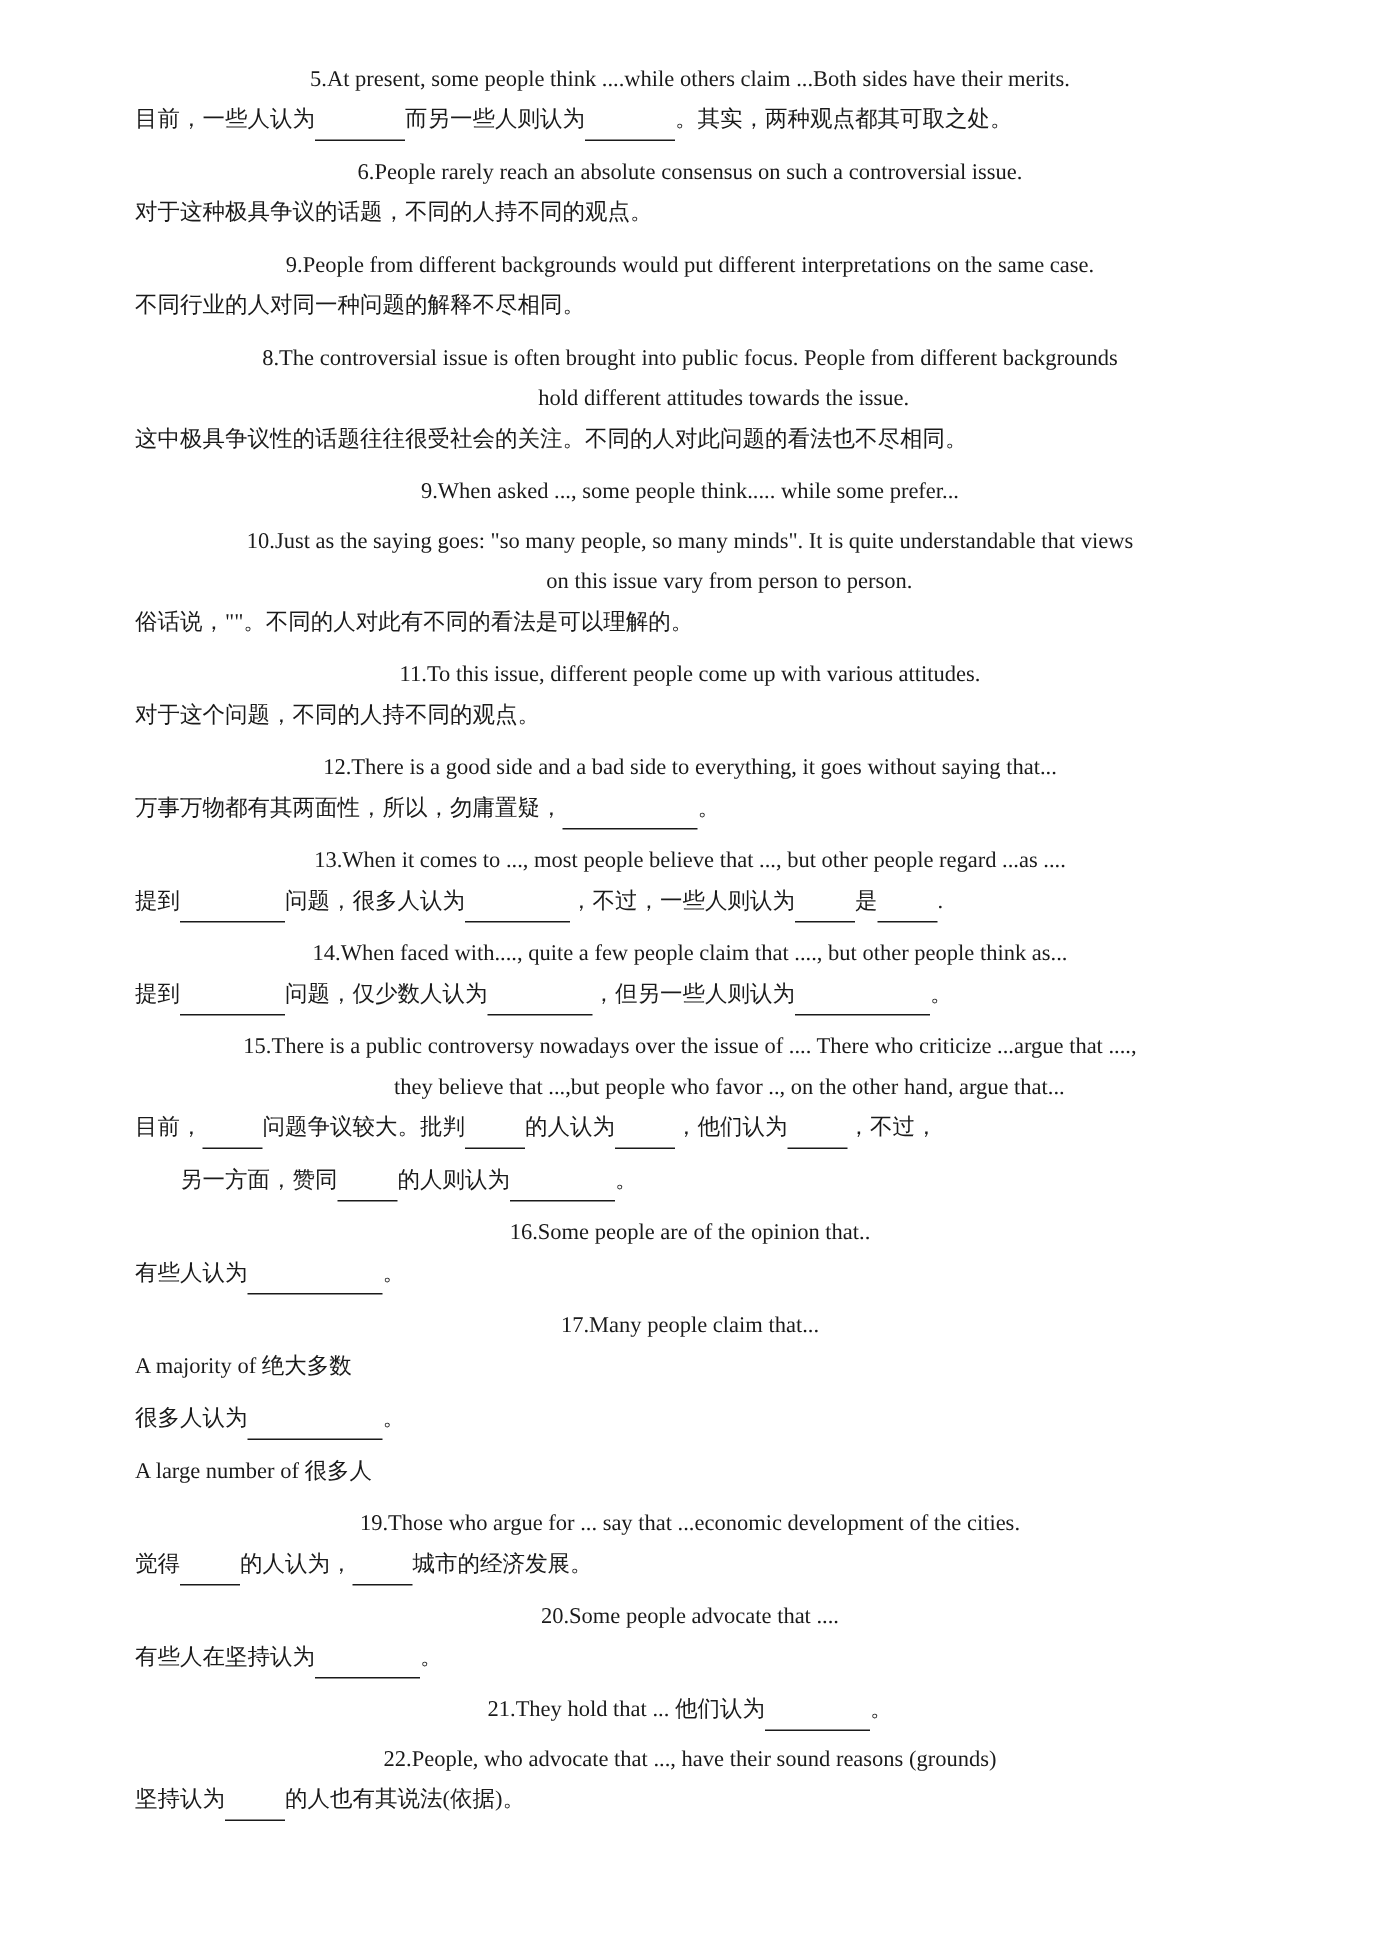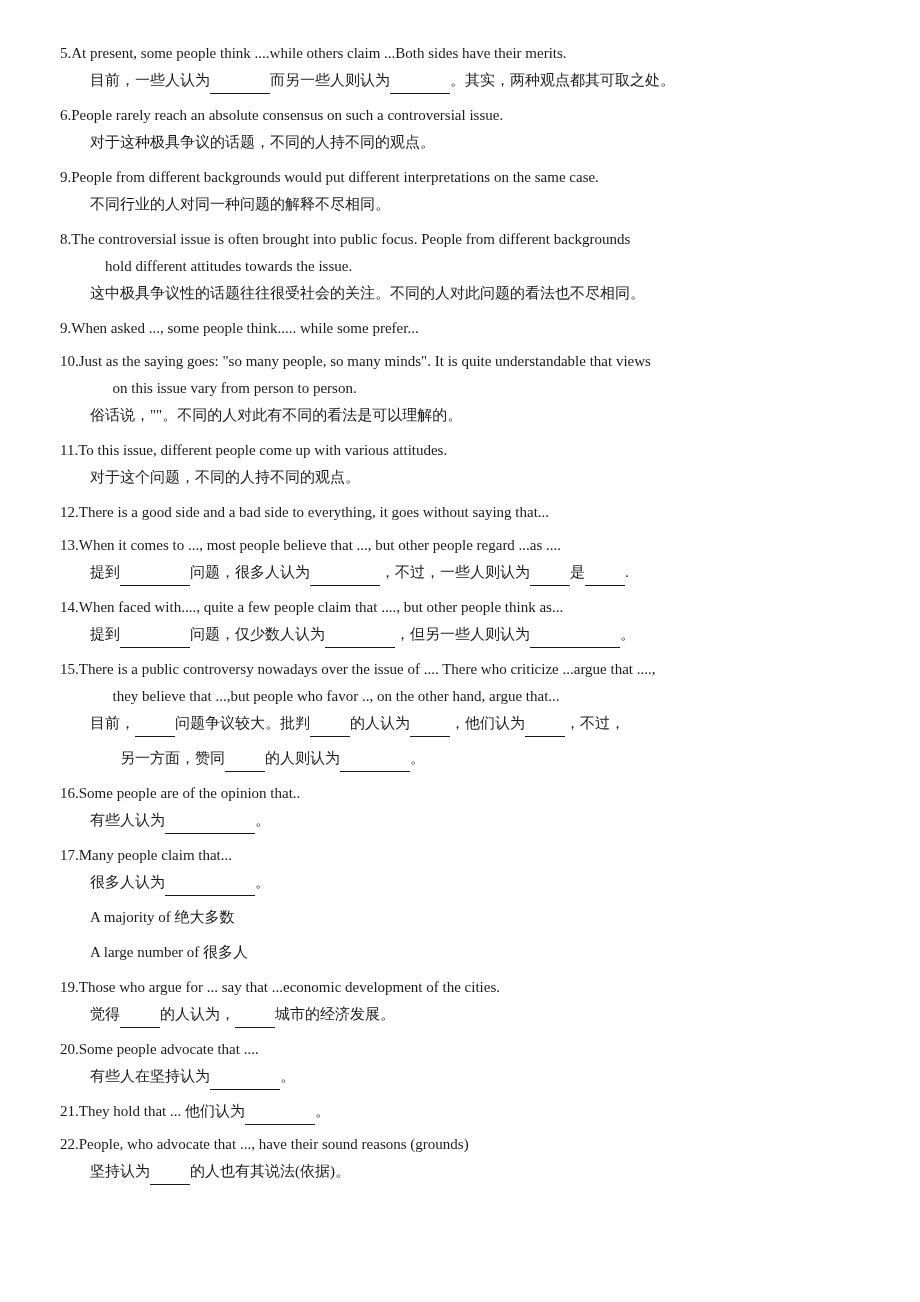--- a/index.html
+++ b/index.html
@@ -16,20 +16,21 @@
       line-height: 1.8;
       width: 920px;
       min-height: 1302px;
     }
     .entry {
       margin-bottom: 6px;
     }
     .en-line {
       text-indent: 0;
       margin-bottom: 0;
+      text-align: center;
     }
     .cn-line {
       text-indent: 2em;
       margin-bottom: 8px;
     }
     .cn-line-indent {
       text-indent: 4em;
       margin-bottom: 8px;
     }
     .underline {
@@ -85,20 +86,21 @@
     <div class="cn-line">俗话说，""。不同的人对此有不同的看法是可以理解的。</div>
   </div>
 
   <div class="entry">
     <div class="en-line">11.To this issue, different people come up with various attitudes.</div>
     <div class="cn-line">对于这个问题，不同的人持不同的观点。</div>
   </div>
 
   <div class="entry">
     <div class="en-line">12.There is a good side and a bad side to everything, it goes without saying that...</div>
+    <div class="cn-line">万事万物都有其两面性，所以，勿庸置疑，<span class="underline underline-long"></span>。</div>
   </div>
 
   <div class="entry">
     <div class="en-line">13.When it comes to ..., most people believe that ..., but other people regard ...as ....</div>
     <div class="cn-line">提到<span class="underline underline-medium"></span>问题，很多人认为<span class="underline underline-medium"></span>，不过，一些人则认为<span class="underline underline-short"></span>是<span class="underline underline-short"></span>.</div>
   </div>
 
   <div class="entry">
     <div class="en-line">14.When faced with...., quite a few people claim that ...., but other people think as...</div>
     <div class="cn-line">提到<span class="underline underline-medium"></span>问题，仅少数人认为<span class="underline underline-medium"></span>，但另一些人则认为<span class="underline underline-long"></span>。</div>
@@ -111,22 +113,22 @@
     <div class="cn-line-indent">另一方面，赞同<span class="underline underline-short"></span>的人则认为<span class="underline underline-medium"></span>。</div>
   </div>
 
   <div class="entry">
     <div class="en-line">16.Some people are of the opinion that..</div>
     <div class="cn-line">有些人认为<span class="underline underline-long"></span>。</div>
   </div>
 
   <div class="entry">
     <div class="en-line">17.Many people claim that...</div>
+    <div class="cn-line">A majority of  绝大多数</div>
     <div class="cn-line">很多人认为<span class="underline underline-long"></span>。</div>
-    <div class="cn-line">A majority of  绝大多数</div>
     <div class="cn-line">A large number of  很多人</div>
   </div>
 
 
   <div class="entry">
     <div class="en-line">19.Those who argue for ... say that ...economic development of the cities.</div>
     <div class="cn-line">觉得<span class="underline underline-short"></span>的人认为，<span class="underline underline-short"></span>城市的经济发展。</div>
   </div>
 
   <div class="entry">

